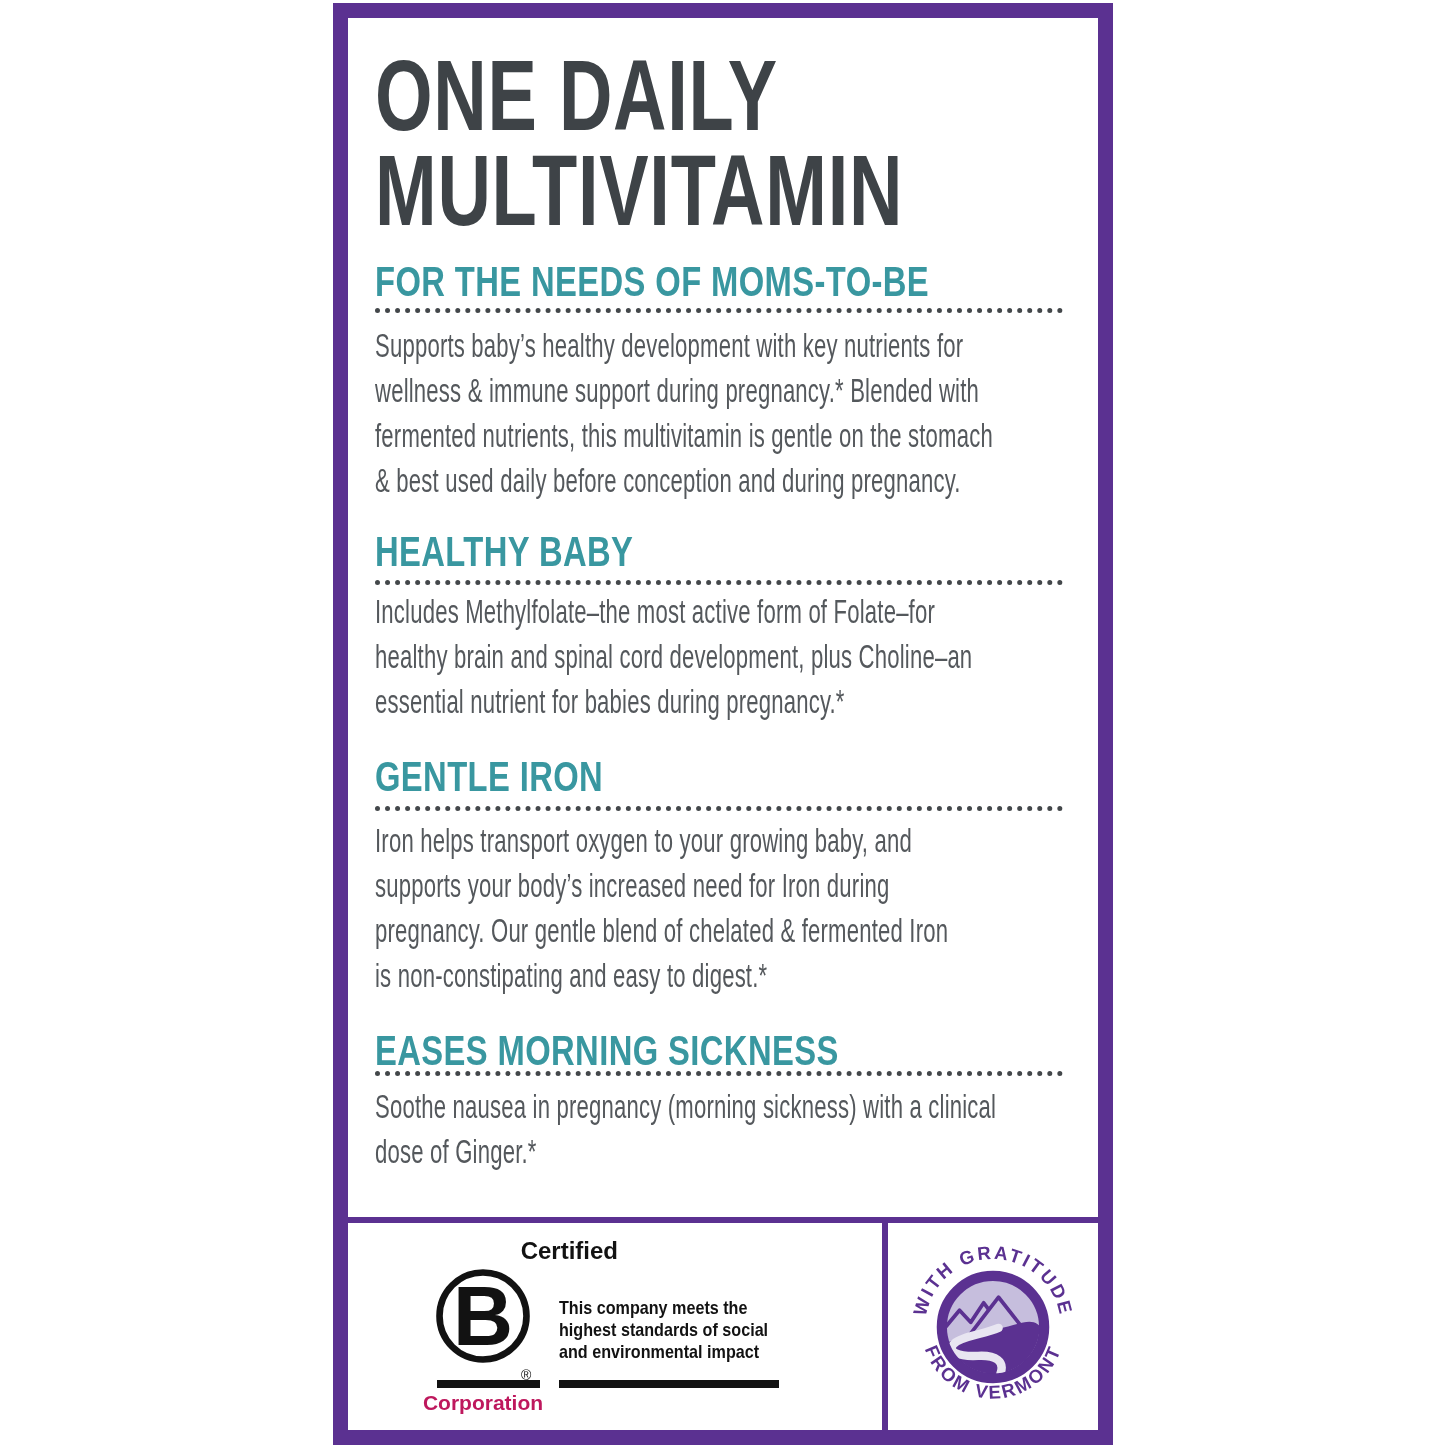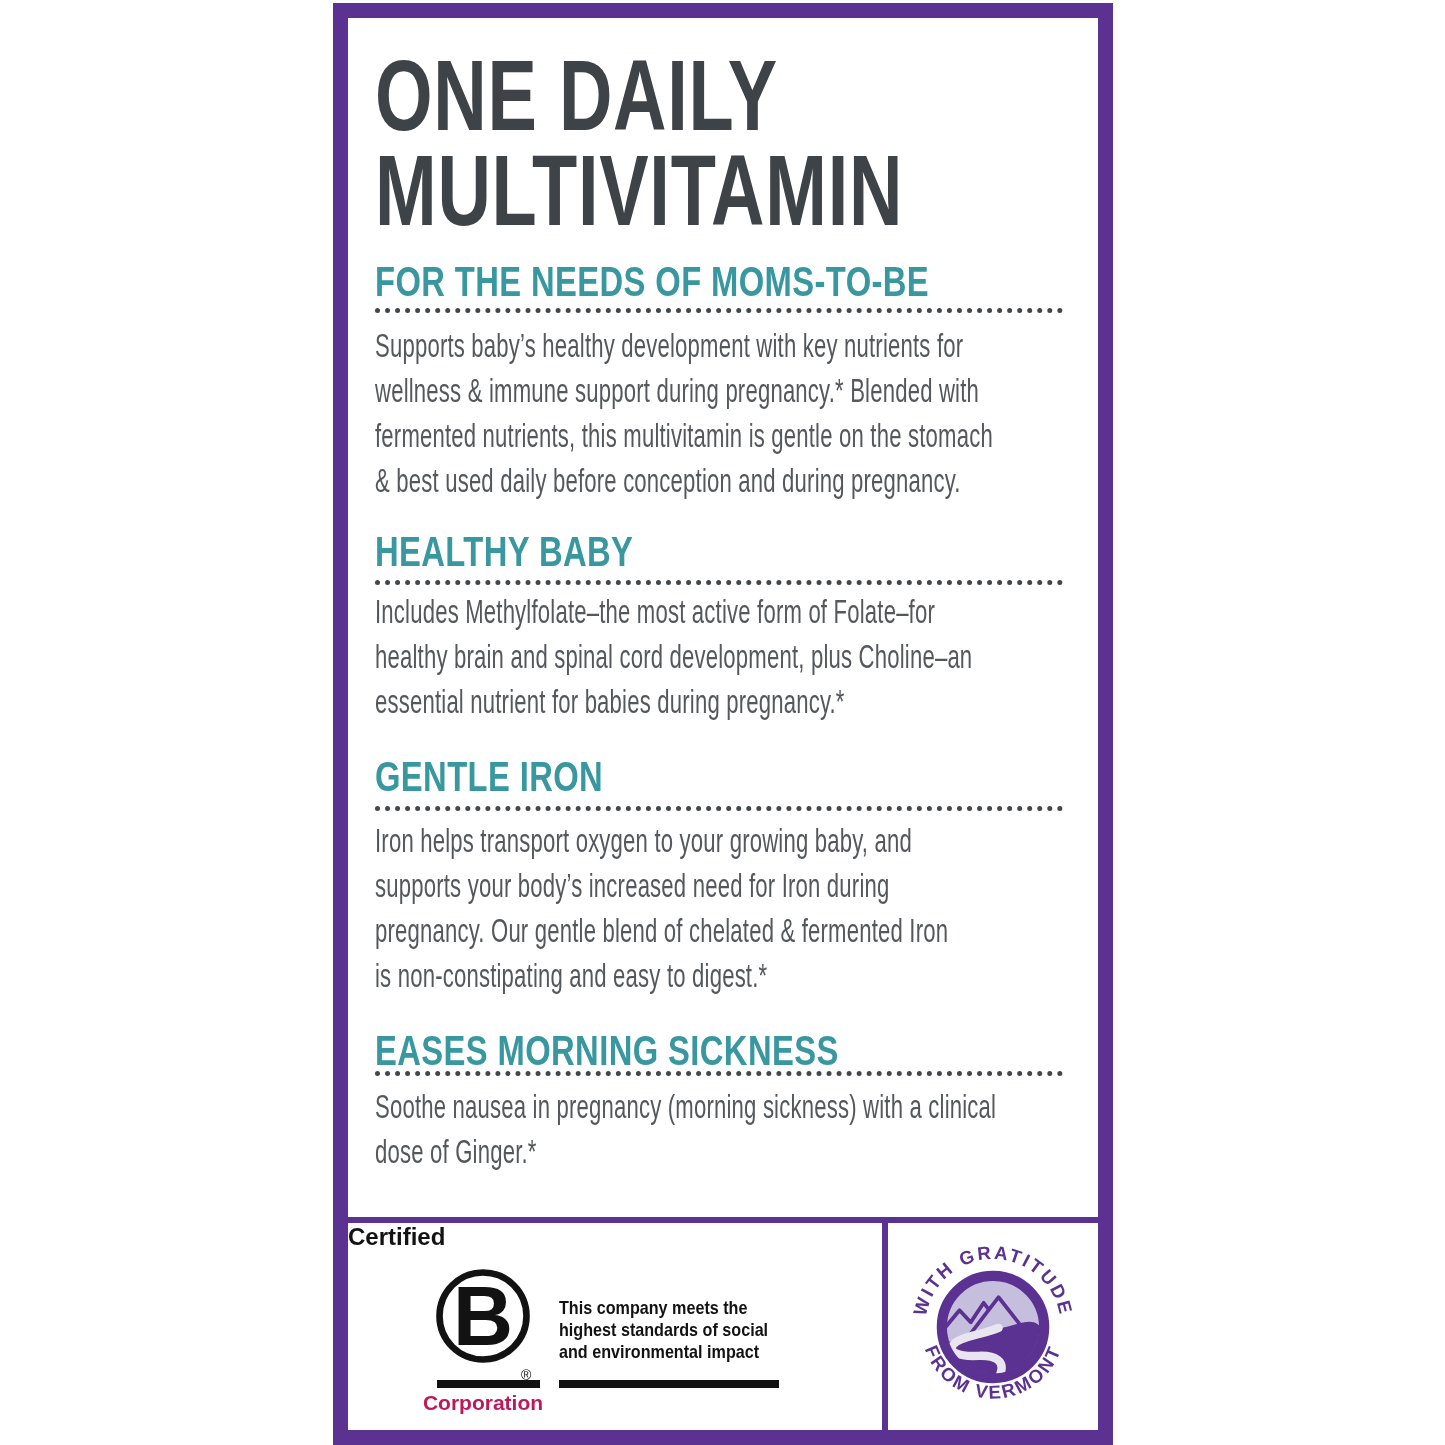--- a/index.html
+++ b/index.html
@@ -37,21 +37,21 @@
   .row-divider { position:absolute; left:0; top:1199px; width:750px; height:6px;
                  background:#5b3191; }
   .bottom-row { position:absolute; left:0; top:1205px; width:750px; height:207px;
                 display:flex; }
   .bcorp-box { position:relative; width:534px; height:207px; background:#fff; }
   .col-divider { width:6px; height:207px; background:#5b3191; }
   .vermont-box { position:relative; width:210px; height:207px; background:#fff;
                  display:flex; align-items:center; justify-content:center; }
 
   
-  .bc-certified { position:absolute; left:0; top:0; width:270px; text-align:left;
+  .bc-certified { position:absolute; left:0; top:14px; width:270px; text-align:right;
                   font-size:24px; font-weight:700; color:#121212; }
   .bc-circle { position:absolute; left:83px; top:41px; }
   .bc-reg { position:absolute; left:173px; top:144px; font-size:14px; color:#121212; }
   .bc-bar-left  { position:absolute; left:89px;  top:157px; width:103px; height:8px; background:#121212; }
   .bc-bar-right { position:absolute; left:211px; top:157px; width:220px; height:8px; background:#121212; }
   .bc-corporation { position:absolute; left:0; top:168px; width:270px; text-align:center;
                     font-size:21px; font-weight:700; color:#be185d; }
   .bc-tagline { position:absolute; left:211px; top:74px; width:320px;
                 font-size:19px; line-height:22px; font-weight:700; color:#121212;
                 white-space:pre; transform:scaleX(0.85); transform-origin:left top; }

